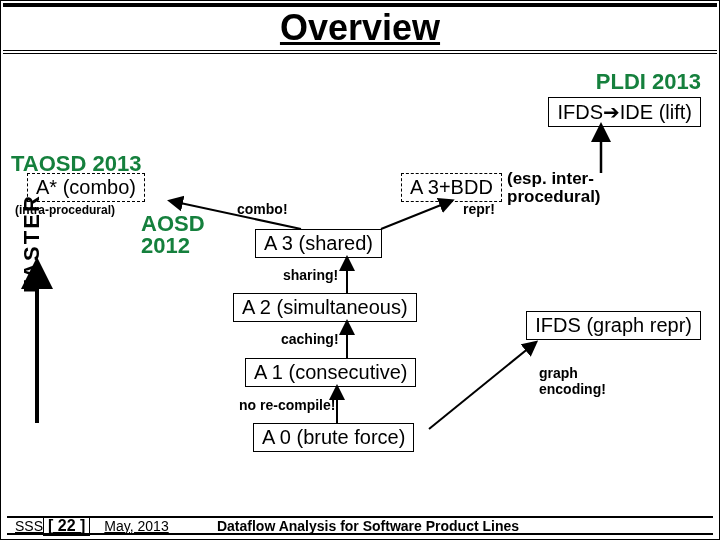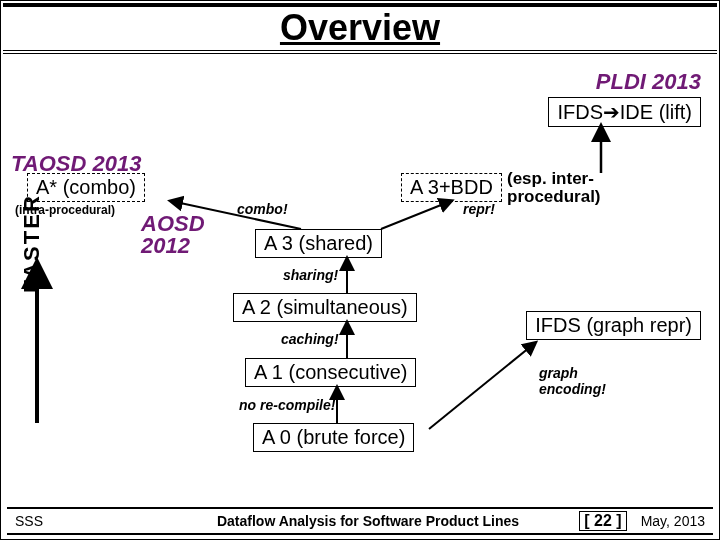--- a/index.html
+++ b/index.html
@@ -2,36 +2,36 @@
 <html><head>
 <meta charset="utf-8">
 <style>
   * { margin: 0; padding: 0; box-sizing: border-box; }
   body { width: 720px; height: 540px; background: #fff; font-family: Arial, Helvetica, sans-serif; position: relative; border: 1px solid #000; overflow: hidden; }
   .slide { width: 100%; height: 100%; position: relative; }
 
   .title-wrap { border-top: 4px solid #000; border-bottom: 4.5px double #000; padding: 0 0 1px 0; margin: 2px 2px 0 2px; text-align: center; }
   .title { font-size: 36px; font-weight: 900; text-decoration: underline; }
 
-  .badge { position: absolute; font-weight: 900; font-style: italic; color: #701a75; }
+  .badge { position: absolute; font-weight: 900; color: #15803d; }
   .badge.pldi { top: 66px; right: 18px; font-size: 22px; }
   .badge.taosd { top: 148px; left: 10px; font-size: 22px; }
   .badge.aosd { top: 210px; left: 140px; font-size: 22px; line-height: 1; }
 
   .box { position: absolute; border: 1.6px solid #000; background: #fff; padding: 2px 8px; font-size: 20px; white-space: nowrap; }
   .box.dashed { border-style: dashed; }
 
   .annot { position: absolute; font-size: 12px; font-weight: 700; }
-  .annot.small { font-size: 14px; font-weight: 700; font-style: italic; }
+  .annot.small { font-size: 14px; font-weight: 700; }
 
   .paren { position: absolute; font-size: 17px; font-weight: 700; }
 
   .faster { position: absolute; left: 18px; top: 290px; transform: rotate(-90deg); transform-origin: left top; font-size: 22px; font-weight: 900; letter-spacing: 2px; }
 
-  .footer { position: absolute; left: 6px; right: 6px; bottom: 6px; height: 28px; border-top: 2px solid #000; border-bottom: 2px solid #000; display: flex; align-items: center; justify-content: space-between; padding: 0 8px; font-size: 14px; }
+  .footer { position: absolute; left: 6px; right: 6px; bottom: 6px; height: 19px; border-top: 2px solid #000; border-bottom: 2px solid #000; display: flex; align-items: center; padding: 0 8px; font-size: 14px; text-decoration: underline; }
   .footer .center { position: absolute; width: 100%; text-align: center; font-weight: 700; }
   .pg { border: 1px solid #000; padding: 0 4px; font-size: 16px; font-weight: 700; }
 
   svg.lines { position: absolute; left: 0; top: 0; width: 720px; height: 540px; pointer-events: none; }
 </style>
 </head>
 <body>
 
 <div class="slide">
   <div class="title-wrap">

